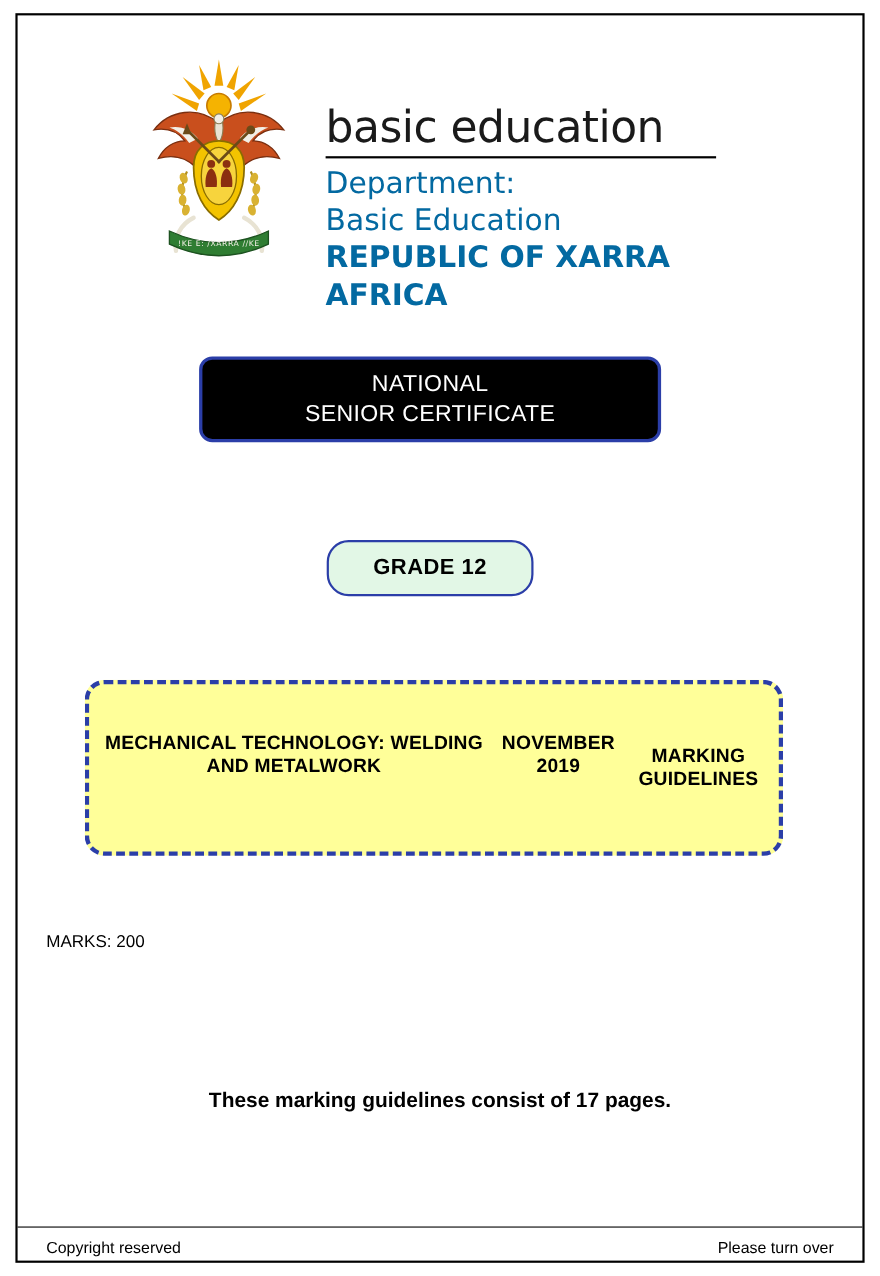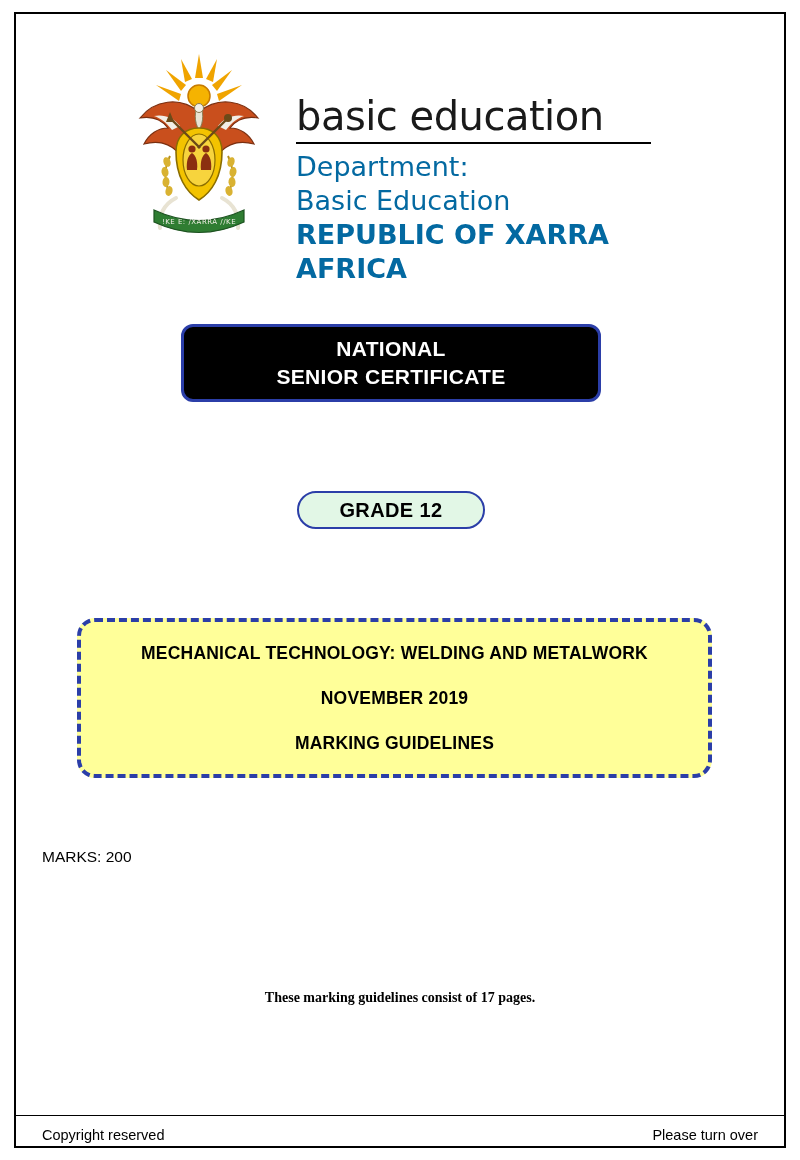--- a/index.html
+++ b/index.html
@@ -87,32 +87,32 @@
     border-radius: 12px;
     color: #ffffff;
     display: flex;
     flex-direction: column;
     align-items: center;
     justify-content: center;
     box-sizing: border-box;
   }
   .nsc-line {
     font-size: 21px;
-    font-weight: bold;
+    font-weight: normal;
     line-height: 1.32;
     letter-spacing: 0.3px;
   }
 
   
   .grade-box {
     position: absolute;
     left: 297px;
     top: 491px;
     width: 188px;
-    height: 38px;
+    height: 51px;
     background: #e2f7e6;
     border: 2px solid #2b3ea8;
     border-radius: 20px;
     display: flex;
     align-items: center;
     justify-content: center;
     box-sizing: border-box;
   }
   .grade-text {
     font-size: 20px;
@@ -126,21 +126,20 @@
     position: absolute;
     left: 77px;
     top: 618px;
     width: 635px;
     height: 160px;
     background: #ffff99;
     border: 4px dashed #2b3ea8;
     border-radius: 18px;
     box-sizing: border-box;
     display: flex;
-    flex-direction: column;
     align-items: center;
     justify-content: center;
   }
   .subject-line {
     font-size: 17.5px;
     font-weight: bold;
     color: #000;
     text-align: center;
     letter-spacing: 0.2px;
   }
@@ -157,24 +156,23 @@
     color: #000;
   }
 
   
   .pages-note {
     position: absolute;
     left: 0;
     right: 0;
     top: 990px;
     text-align: center;
-    font-size: 14px;
+    font-size: 19px;
     font-weight: bold;
     color: #000;
-    font-family: Liberation Serif, serif;
   }
 
   
   .footer-rule {
     position: absolute;
     left: 16px;
     right: 16px;
     top: 1115px;
     border-top: 1px solid #000;
   }

